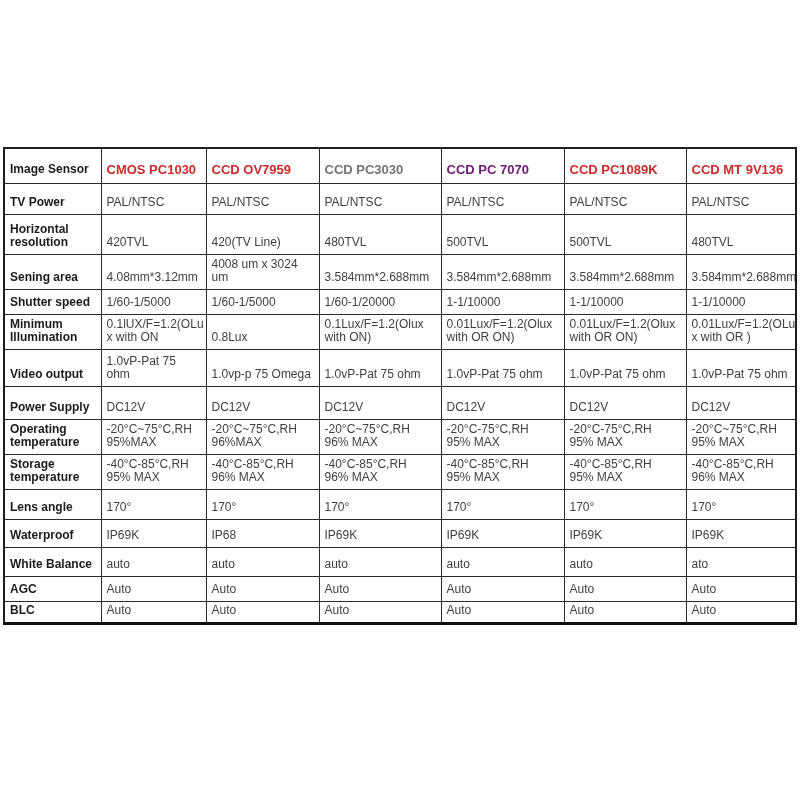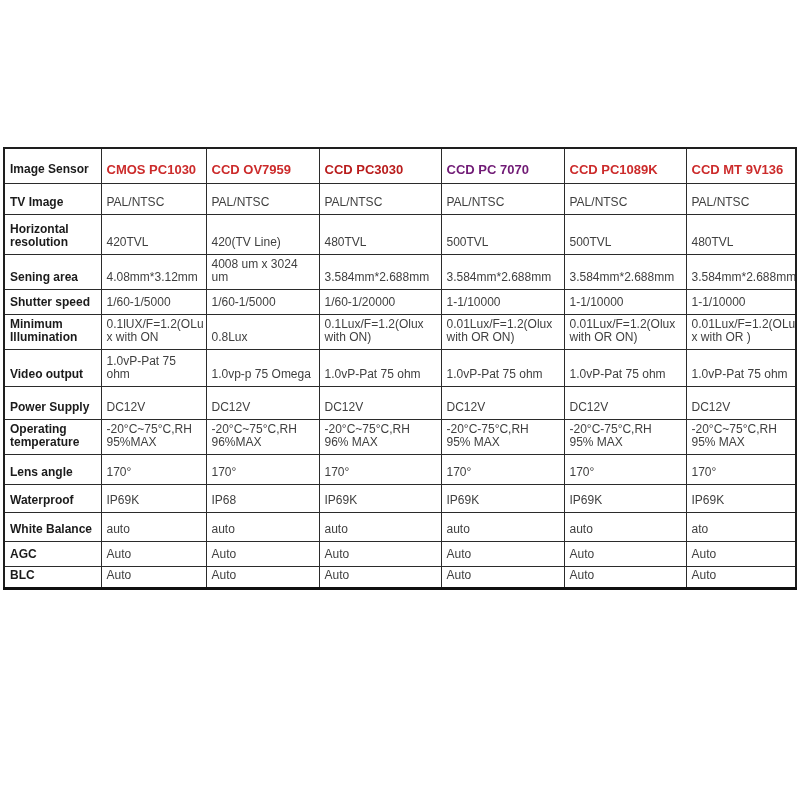--- a/index.html
+++ b/index.html
@@ -63,27 +63,27 @@
       <col style="width:122px">
       <col style="width:123px">
       <col style="width:122px">
       <col style="width:110px">
     </colgroup>
     <tbody id="spec-tbody">
         <tr class="header-row" style="height: 35px;">
           <td class="label-cell">Image Sensor</td>
           <td class="model-cell" style="color: rgb(204, 43, 43);">CMOS PC1030</td>
           <td class="model-cell" style="color: rgb(204, 43, 43);">CCD OV7959</td>
-          <td class="model-cell" style="color: #b91c1c;">CCD PC3030</td>
+          <td class="model-cell" style="color: #737373;">CCD PC3030</td>
           <td class="model-cell" style="color: #701a75;">CCD PC 7070</td>
           <td class="model-cell" style="color: rgb(204, 43, 43);">CCD PC1089K</td>
           <td class="model-cell" style="color: rgb(204, 43, 43);">CCD MT 9V136</td>
         </tr>
         <tr style="height: 31px;">
-          <td class="label-cell">TV Image</td>
+          <td class="label-cell">TV Power</td>
           <td class="value-cell">PAL/NTSC</td>
           <td class="value-cell">PAL/NTSC</td>
           <td class="value-cell">PAL/NTSC</td>
           <td class="value-cell">PAL/NTSC</td>
           <td class="value-cell">PAL/NTSC</td>
           <td class="value-cell">PAL/NTSC</td>
         </tr>
         <tr style="height: 40px;">
           <td class="label-cell">Horizontal
 resolution</td>
@@ -154,20 +154,36 @@
 96%MAX</td>
           <td class="value-cell">-20°C~75°C,RH
 96% MAX</td>
           <td class="value-cell">-20°C-75°C,RH
 95% MAX</td>
           <td class="value-cell">-20°C-75°C,RH
 95% MAX</td>
           <td class="value-cell">-20°C~75°C,RH
 95% MAX</td>
         </tr>
+        <tr style="height: 35px;">
+          <td class="label-cell">Storage
+temperature</td>
+          <td class="value-cell">-40°C-85°C,RH
+95% MAX</td>
+          <td class="value-cell">-40°C-85°C,RH
+96% MAX</td>
+          <td class="value-cell">-40°C-85°C,RH
+96% MAX</td>
+          <td class="value-cell">-40°C-85°C,RH
+95% MAX</td>
+          <td class="value-cell">-40°C-85°C,RH
+95% MAX</td>
+          <td class="value-cell">-40°C-85°C,RH
+96% MAX</td>
+        </tr>
         <tr style="height: 30px; margin-top: 11px;">
           <td class="label-cell">Lens angle</td>
           <td class="value-cell">170°</td>
           <td class="value-cell">170°</td>
           <td class="value-cell">170°</td>
           <td class="value-cell">170°</td>
           <td class="value-cell">170°</td>
           <td class="value-cell">170°</td>
         </tr>
         <tr style="height: 28px;">

